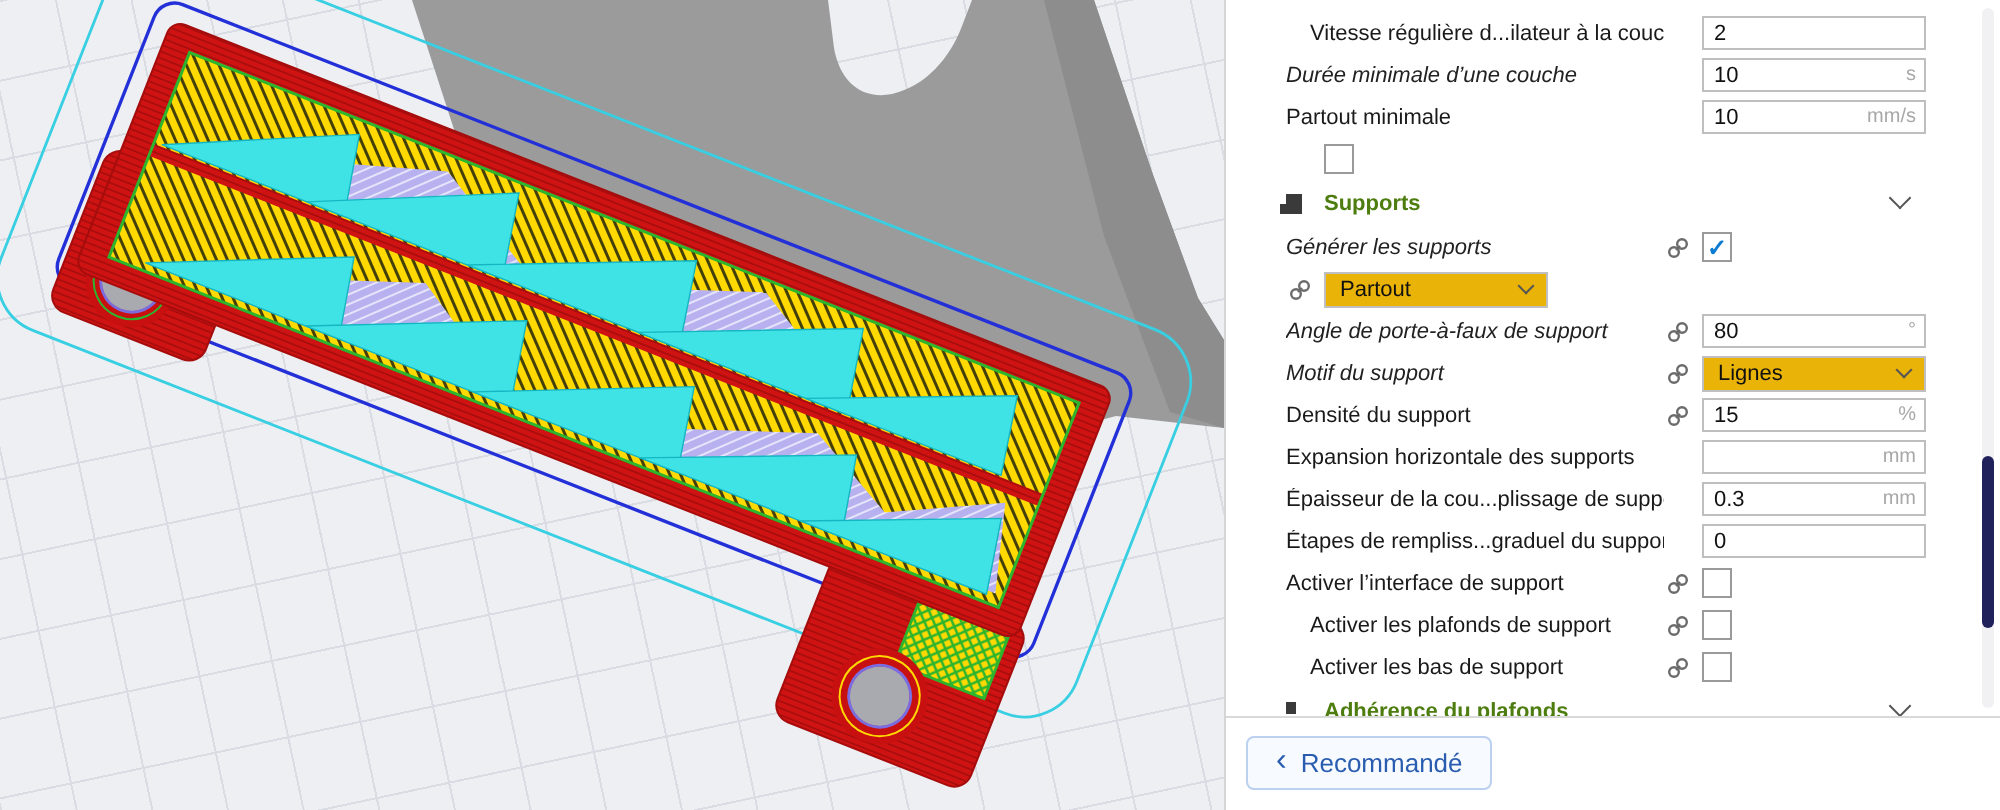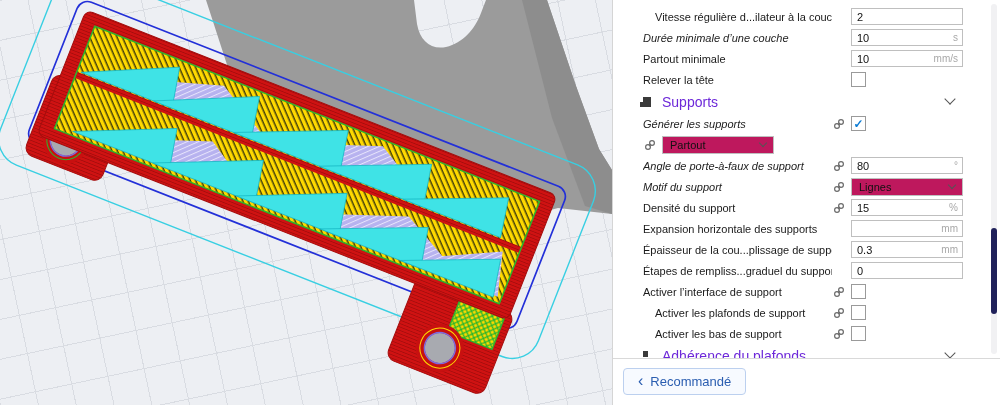--- a/index.html
+++ b/index.html
@@ -23,32 +23,32 @@
   .row{display:flex;align-items:center;height:21px;padding:0 37px 0 30px}
   .row.ind{padding-left:42px}
   .lab{flex:1;font-size:11px;color:#1a1a1a;white-space:nowrap;overflow:hidden}
   .lab.it{font-style:italic;color:#222}
   .link{width:13px;margin-right:6px;display:flex;justify-content:center;align-items:center}
   .ctl{width:112px;display:flex;align-items:center}
   .numbox{position:relative;width:112px;height:17px;border:1px solid #bfbfbf;background:#fff;box-sizing:border-box}
   .numbox input{position:absolute;inset:0;border:0;outline:0;width:100%;height:100%;
     font:11px "Liberation Sans",sans-serif;padding:0 28px 0 5px;box-sizing:border-box;color:#111;background:transparent}
   .unit{position:absolute;right:4px;top:2px;font-size:10px;color:#a8a8a8}
-  .selbox{width:112px;height:18px;border:1px solid #bfbfbf;background:#be185d;box-sizing:border-box;
+  .selbox{width:112px;height:18px;border:1px solid #bfbfbf;background:#eab308;box-sizing:border-box;
     display:flex;align-items:center;justify-content:space-between;padding:0 7px;cursor:pointer}
   .selval{font-size:11px;color:#111}
   .chev{display:inline-block;border-right:1.5px solid #555;border-bottom:1.5px solid #555;transform:rotate(45deg)}
   .chev.sm{width:5px;height:5px;margin-top:-3px}
   .chev.big{width:7px;height:7px;margin-top:-5px}
   .cbx{width:15px;height:15px;border:1px solid #9a9a9a;background:#fff;box-sizing:border-box;
     display:flex;align-items:center;justify-content:center;cursor:pointer}
   .ck{color:var(--check,#0b7bd4);font-size:12px;font-weight:bold;line-height:1}
   .cat{display:flex;align-items:center;height:21px;padding:0 46px 0 26px;margin:1px 0;cursor:pointer}
   .cicon{width:14px;display:flex;align-items:center}
-  .clabel{font-size:14px;font-weight:normal;color:#6d28d9;margin-left:9px;flex:1}
+  .clabel{font-size:11px;font-weight:bold;color:#4d7c0f;margin-left:9px;flex:1}
   .vscroll{position:absolute;top:4px;right:3px;width:6px;height:350px;background:#f1f1f3;border-radius:3px}
   .thumb{position:absolute;top:224px;right:0;width:6px;height:86px;background:var(--navy,#20215a);border-radius:3px;cursor:pointer}
   .footer{position:absolute;left:0;right:0;top:358px;height:47px;background:#fff;border-top:1px solid #d9d9d9}
   .back-btn{display:flex;align-items:center;gap:7px;margin:9px 0 0 10px;height:27px;padding:0 14px;
     background:#f7faff;border:1px solid #bcd0ef;border-radius:4px;color:var(--accent,#2a5db0);
     font:13px "Liberation Sans",sans-serif;cursor:pointer}
   .bchev{font-size:16px;line-height:1;margin-top:-2px}
 </style>
 </head>
 <body>
@@ -160,21 +160,20 @@
           <span class="lab">Partout minimale</span>
           <span class="link"></span>
           <div class="ctl">
             <div class="numbox">
               <input value="10" style="">
               <span class="unit">mm/s</span>
             </div>
           </div>
         </div>
         <div class="row">
-          <span class="lab">Relever la tête</span>
           <span class="link"></span>
           <div class="ctl">
             <div class="cbx"></div>
           </div>
         </div>
         <div class="cat">
           <span class="cicon">
             <svg width="13" height="13" viewBox="0 0 13 13">
               <path d="M1,12 V7 h3 V2 h8 v10 z" fill="#3a3a3a"></path>
             </svg>

